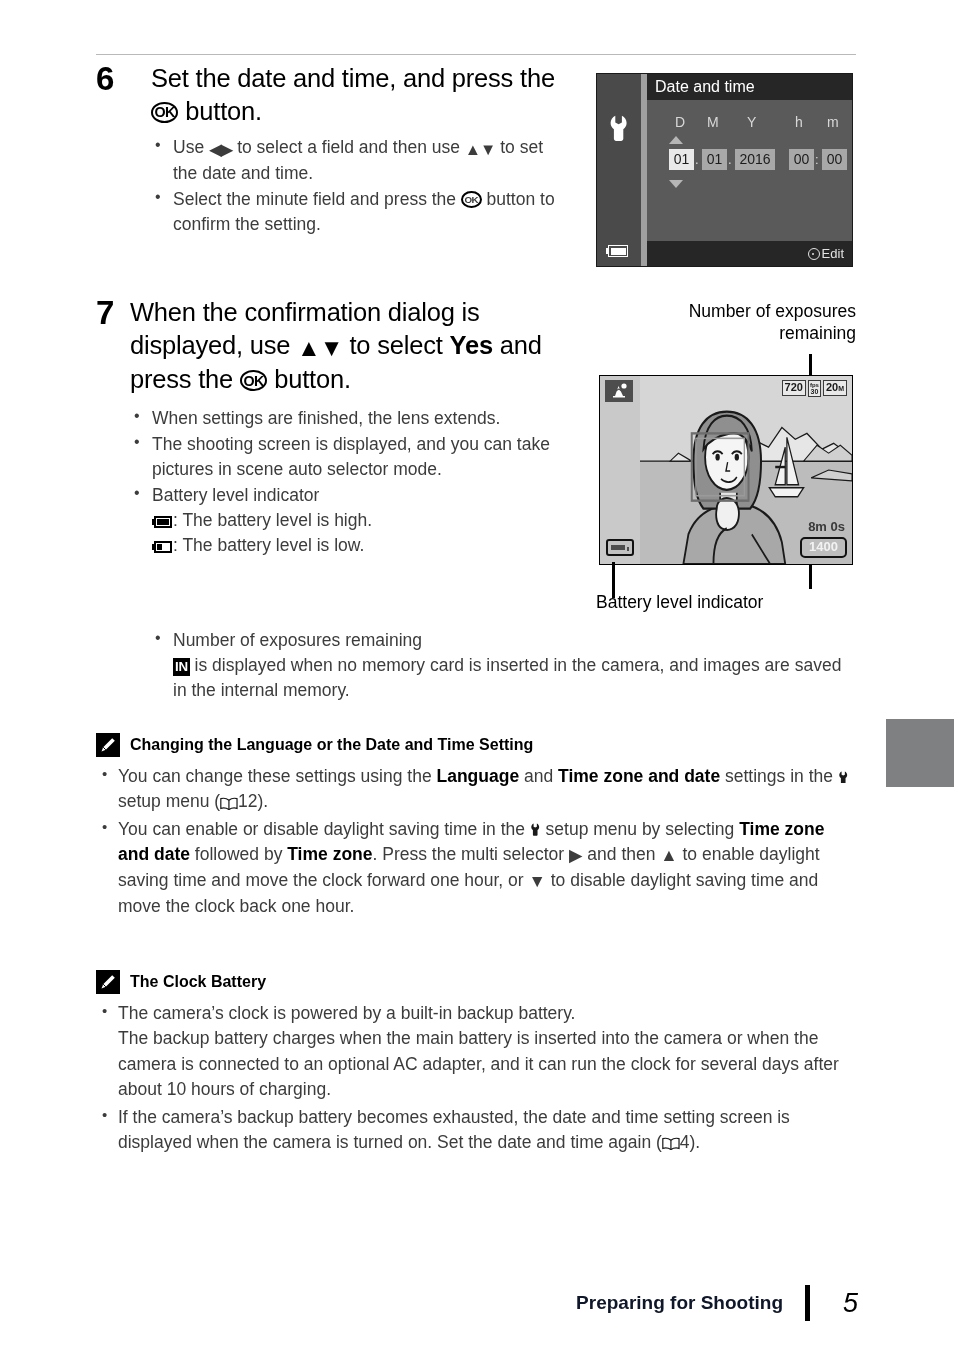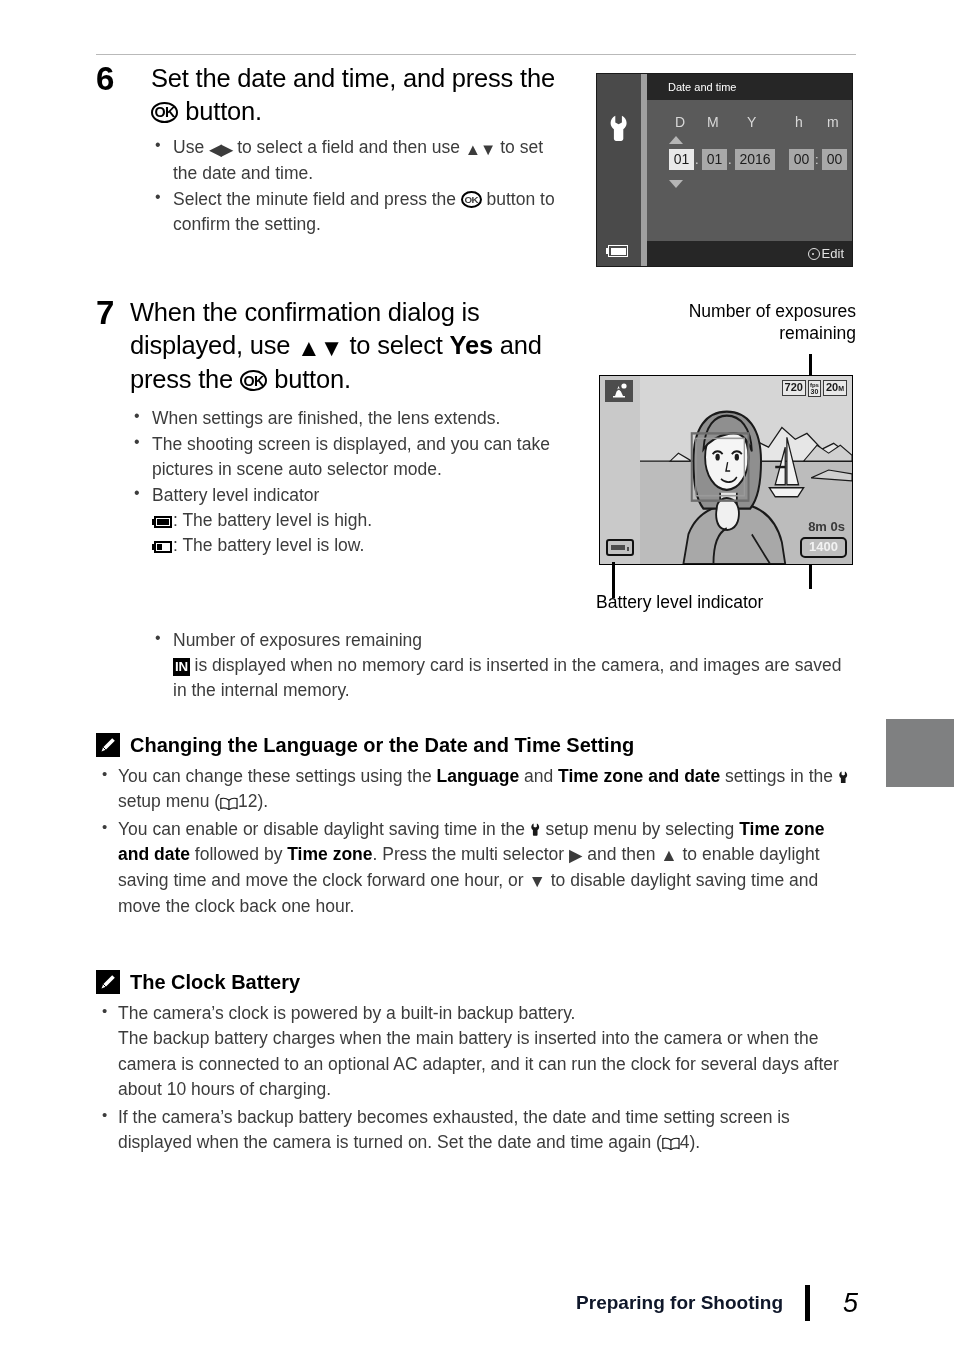--- a/index.html
+++ b/index.html
@@ -128,21 +128,21 @@
   .dt-side .batt-ic {
     position:absolute; left:9px; bottom:9px; width:22px; height:12px;
   }
   .dt-side .batt-ic .s { position:absolute; left:2px; top:0; right:0; bottom:0; border:1.6px solid #fff; }
   .dt-side .batt-ic .n { position:absolute; left:0; top:3px; width:2.5px; height:6px; background:#fff; }
   .dt-side .batt-ic .f { position:absolute; left:4.5px; top:2.5px; right:2.5px; bottom:2.5px; background:#fff; }
 
   .dt-title {
     position:absolute; left:50px; top:0; right:0; height:26px;
     background:#262626; color:#fff;
-    font-size:11px; line-height:26px; padding-left:21px;
+    font-size:16px; line-height:26px; padding-left:8px;
   }
   .dt-main { position:absolute; left:50px; top:26px; right:0; bottom:25px; }
   .dt-labels {
     position:absolute; top:14px; left:0; right:0; height:18px;
     color:#d8d8d8; font-size:14px;
   }
   .dt-labels span { position:absolute; }
   .dt-fields {
     position:absolute; top:49px; left:0; right:0; height:22px;
     font-size:14px; color:#1c1c1c;
@@ -202,21 +202,21 @@
     position:absolute; left:16px; top:262px; width:3px; height:36px; background:#000;
   }
   .callout-bottom-label {
     position:absolute; left:0; top:292px; font-size:17.5px; color:#000;
   }
 
   
   .note { position:absolute; left:96px; width:762px; }
   .note-head {
     display:flex; align-items:center; gap:10px;
-    font-size:20px; font-weight:bold; color:#000; margin-bottom:7px;
+    font-size:16px; font-weight:bold; color:#000; margin-bottom:7px;
   }
   .pencil-badge {
     width:24px; height:24px; background:#000; position:relative; flex:0 0 auto;
   }
   .pencil-badge svg { position:absolute; left:3px; top:3px; width:18px; height:18px; }
   ul.note-bullets { list-style:none; }
   ul.note-bullets > li {
     position:relative; padding-left:22px;
     font-size:17.5px; line-height:1.45; color:#3c3c3c; margin-bottom:2px;
   }

